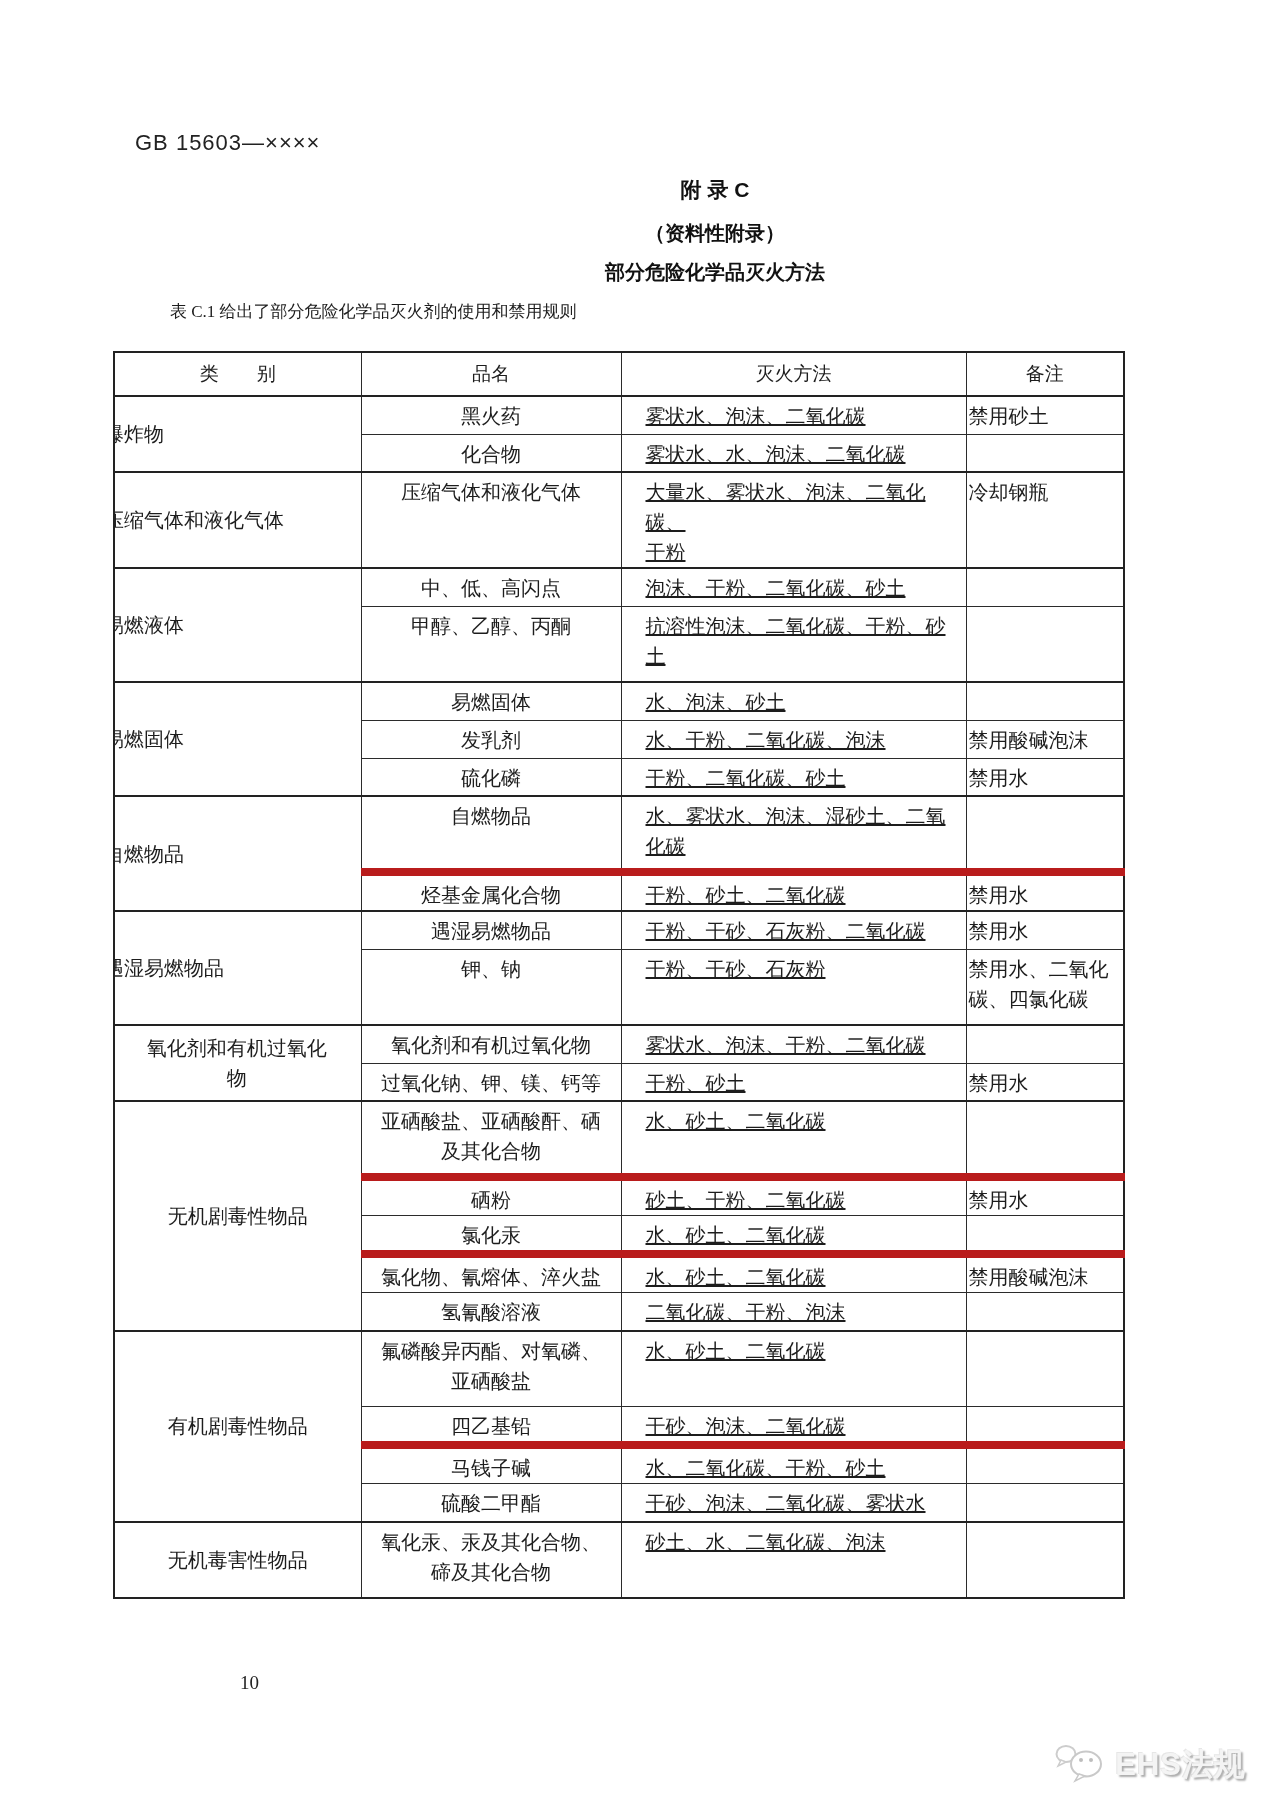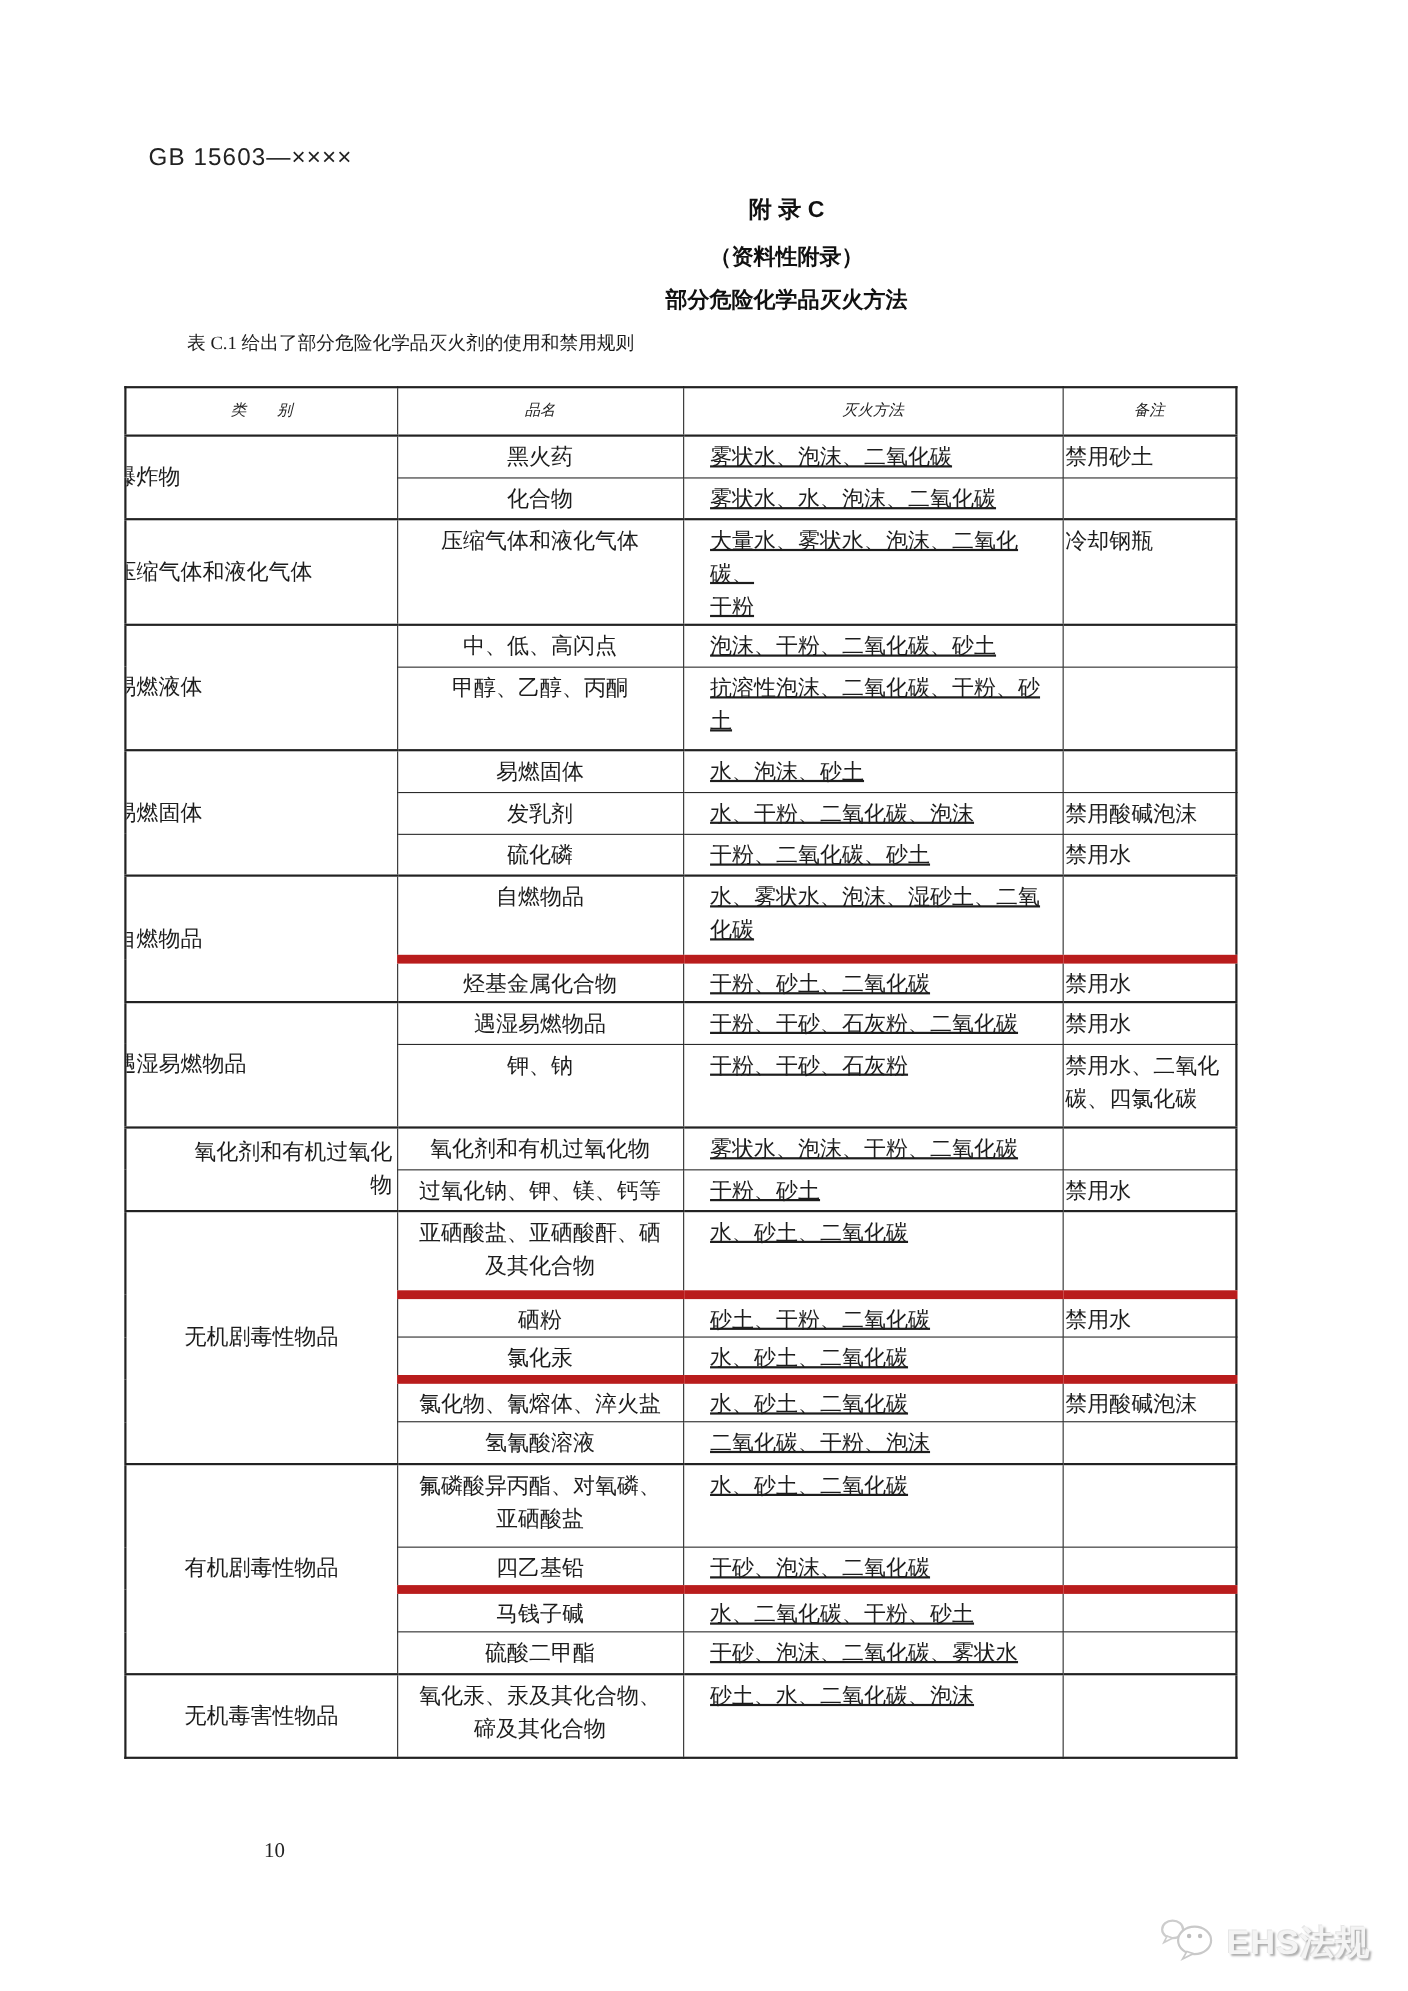--- a/index.html
+++ b/index.html
@@ -43,33 +43,33 @@
     width:1010px;border:2px solid #222;
     font-size:20px;color:#1d1d1d;
   }
   table.c1 th, table.c1 td{
     border:1px solid #2b2b2b;
     white-space:pre-line;
     overflow:hidden;
     line-height:30px;
   }
   table.c1 thead th{
-    height:40px;font-weight:normal;font-size:14px;
-    border-bottom:2px solid #222;text-align:center;font-style:italic;
+    height:40px;font-weight:normal;font-size:19px;
+    border-bottom:2px solid #222;text-align:center;
   }
   table.c1 tbody tr{height:38px;}
   table.c1 tbody tr.tall{height:76px;}
   table.c1 tbody tr.group-start td{border-top:2px solid #222;}
   table.c1 tbody tr.thick-top td{border-top:8px solid #b91c1c;}
   td.cat{vertical-align:middle;text-align:center;padding:0 4px;}
   td.cat .clip{overflow:hidden;width:100%;}
   td.cat.clipped{padding:0;}
   td.cat.clipped .clip{text-align:left;}
   td.cat.clipped .clip span{margin-left:-11px;display:inline-block;}
-  td.cat.cat-left{text-align:right;padding-left:2px;}
+  td.cat.cat-left{text-align:center;padding-left:2px;}
   td.c-name{vertical-align:top;text-align:center;padding:4px 2px 0 2px;}
   td.c-method{vertical-align:top;text-align:left;padding:4px 6px 0 24px;text-decoration:underline;}
   td.c-note{vertical-align:top;text-align:left;padding:4px 2px 0 2px;}
   .page-number{
     position:absolute;left:240px;top:1672px;
     font-size:19px;color:#222;
   }
   .watermark{
     position:absolute;right:34px;top:1740px;
     display:flex;align-items:center;gap:8px;

